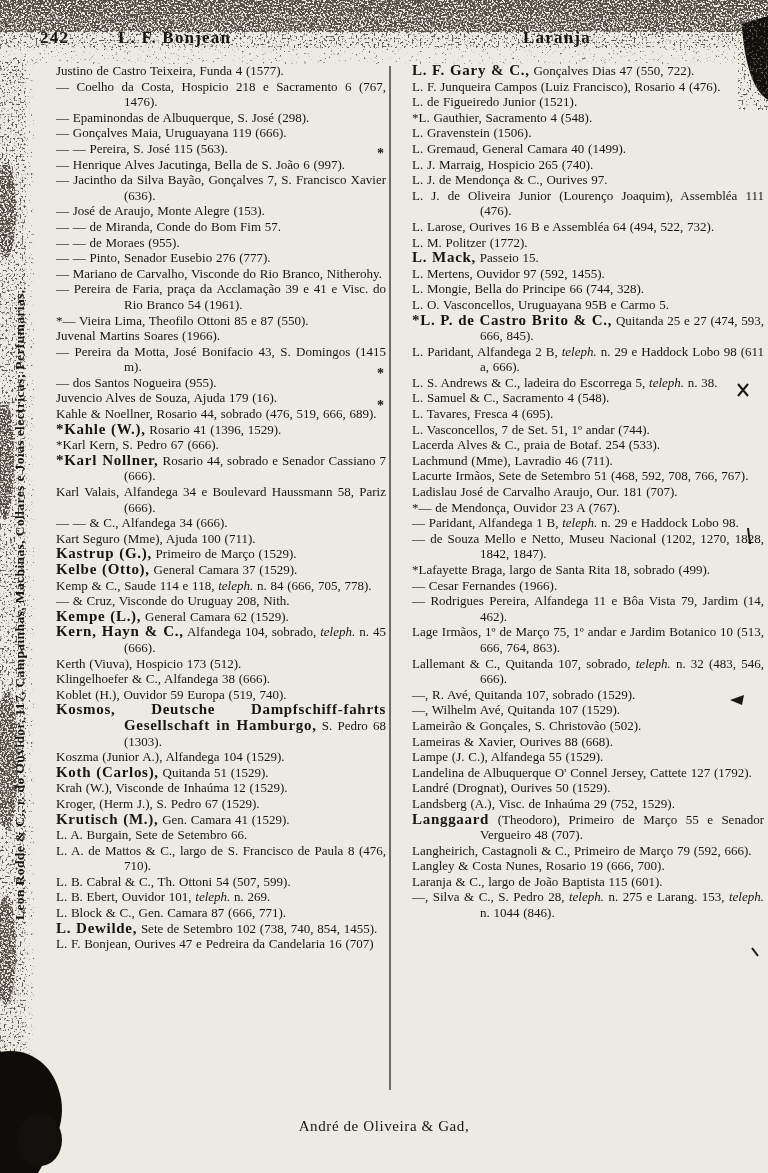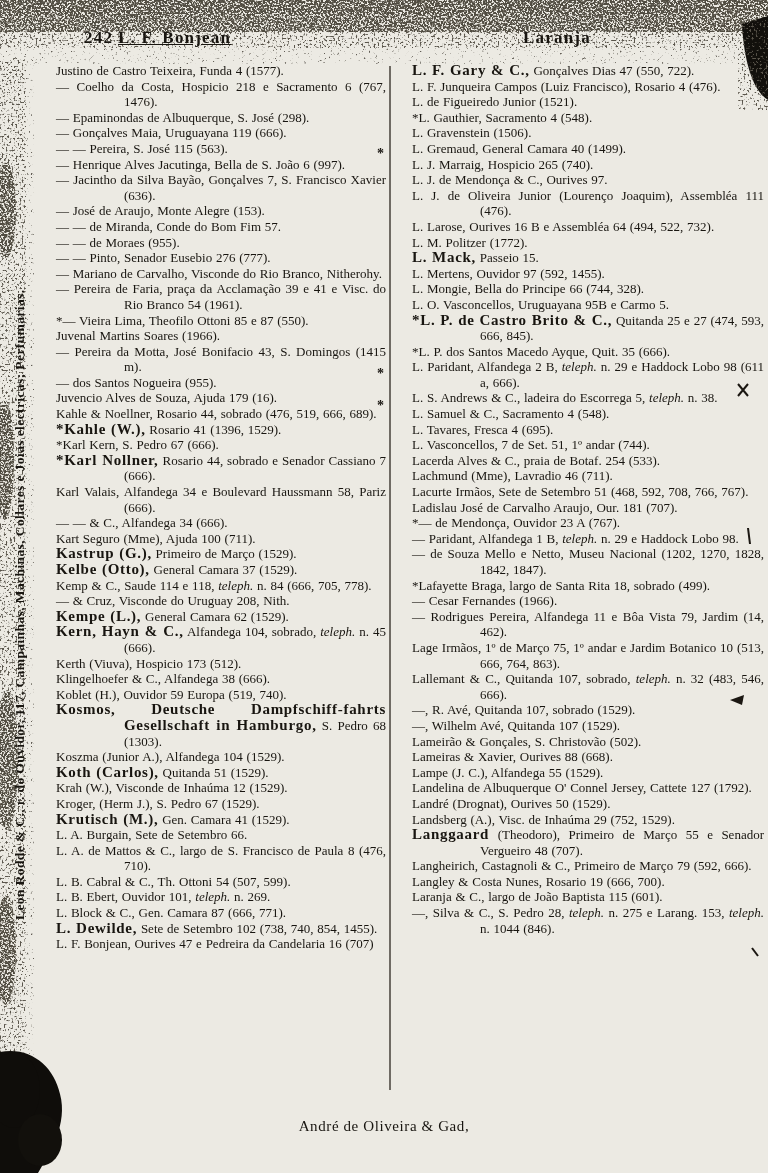--- a/index.html
+++ b/index.html
@@ -1,21 +1,21 @@
 <!DOCTYPE html>
 <html><head>
 <meta charset="utf-8">
 <style>
   html,body{margin:0;padding:0;background:#8a8a86;}
   .page{position:relative;width:768px;height:1173px;overflow:hidden;background:#eceae3;
         font-family:"Liberation Serif","DejaVu Serif",serif;color:#181510;}
   
   .hdr{position:absolute;top:28px;font-weight:bold;font-size:17px;letter-spacing:1.2px;z-index:4;}
-  .hdr-num{left:40px;margin-left:44px;}
-  .hdr-left{left:118px;text-decoration:underline;}
+  .hdr-num{left:40px;}
+  .hdr-left{left:118px;}
   .hdr-right{left:523px;}
   
   .col{position:absolute;top:63px;z-index:3;}
   #col-left{left:56px;width:330px;}
   #col-right{left:412px;width:352px;}
   .entry{margin:0;padding-left:68px;text-indent:-68px;font-size:13px;line-height:15.6px;
          text-align:justify;word-spacing:0.5px;}
   .entry b{font-size:15px;letter-spacing:0.7px;}
   .entry i{font-style:italic;}
   .divider{position:absolute;left:389px;top:66px;width:1.5px;height:1024px;background:#4540366;
@@ -165,21 +165,20 @@
       <p class="entry">L. J. Marraig, Hospicio 265 (740).</p>
       <p class="entry">L. J. de Mendonça &amp; C., Ourives 97.</p>
       <p class="entry">L. J. de Oliveira Junior (Lourenço Joaquim), Assembléa 111 (476).</p>
       <p class="entry">L. Larose, Ourives 16 B e Assembléa 64 (494, 522, 732).</p>
       <p class="entry">L. M. Politzer (1772).</p>
       <p class="entry"><b>L. Mack,</b> Passeio 15.</p>
       <p class="entry">L. Mertens, Ouvidor 97 (592, 1455).</p>
       <p class="entry">L. Mongie, Bella do Principe 66 (744, 328).</p>
       <p class="entry">L. O. Vasconcellos, Uruguayana 95B e Carmo 5.</p>
       <p class="entry"><b>*L. P. de Castro Brito &amp; C.,</b> Quitanda 25 e 27 (474, 593, 666, 845).</p>
-      <p class="entry">*L. P. dos Santos Macedo Ayque, Quit. 35 (666).</p>
       <p class="entry">L. Paridant, Alfandega 2 B, <i>teleph.</i> n. 29 e Haddock Lobo 98 (611 a, 666).</p>
       <p class="entry">L. S. Andrews &amp; C., ladeira do Escorrega 5, <i>teleph.</i> n. 38.</p>
       <p class="entry">L. Samuel &amp; C., Sacramento 4 (548).</p>
       <p class="entry">L. Tavares, Fresca 4 (695).</p>
       <p class="entry">L. Vasconcellos, 7 de Set. 51, 1º andar (744).</p>
       <p class="entry">Lacerda Alves &amp; C., praia de Botaf. 254 (533).</p>
       <p class="entry">Lachmund (Mme), Lavradio 46 (711).</p>
       <p class="entry">Lacurte Irmãos, Sete de Setembro 51 (468, 592, 708, 766, 767).</p>
       <p class="entry">Ladislau José de Carvalho Araujo, Our. 181 (707).</p>
       <p class="entry">*— de Mendonça, Ouvidor 23 A (767).</p>

